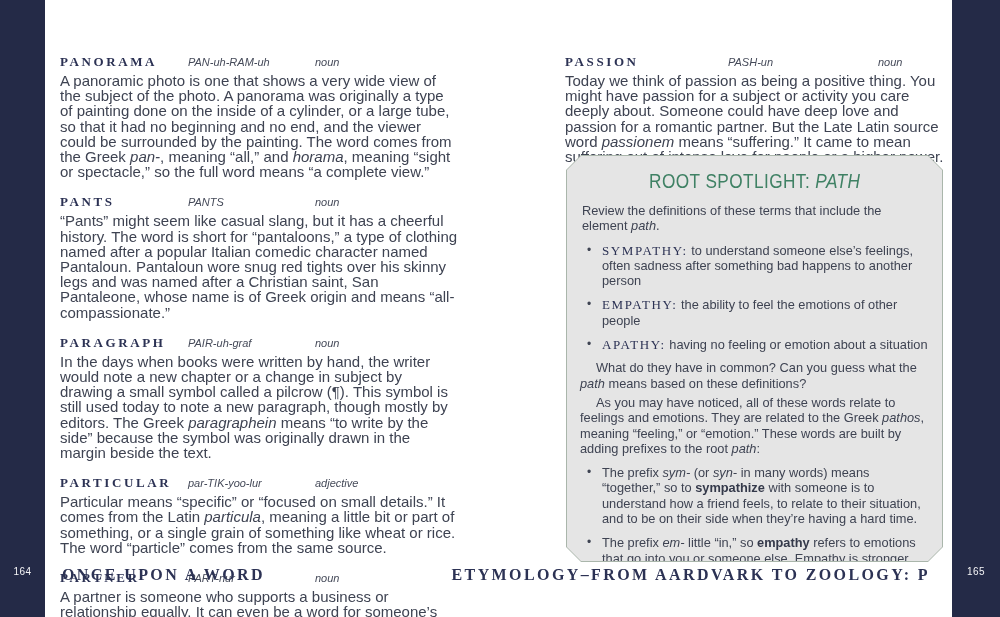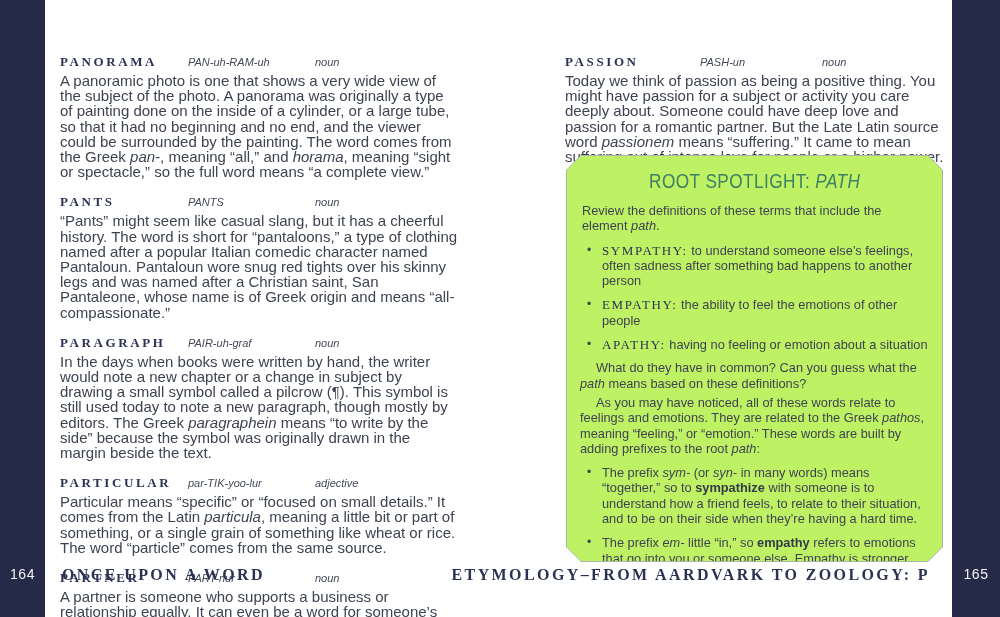--- a/index.html
+++ b/index.html
@@ -11,21 +11,21 @@
   .edge-strip{position:absolute;top:0;bottom:0;width:45px;background:#242a47;}
   .edge-strip.left{left:0;}
   .edge-strip.right{left:952px;width:48px;}
 
   .col{position:absolute;top:54px;}
   .col-left{left:60px;width:398px;}
   .col-right{left:565px;width:379px;}
 
   .entry{margin-bottom:15px;}
   .entry-head{display:grid;grid-template-columns:128px 127px 1fr;align-items:baseline;margin-bottom:3px;}
-  .col-right .entry-head{grid-template-columns:135px 122px 1fr;}
+  .col-right .entry-head{grid-template-columns:135px 122px 1fr;gap:28px;}
   .headword{
     font-family:"Liberation Serif",serif;font-weight:bold;font-size:13px;
     letter-spacing:2.6px;color:#2c3254;white-space:nowrap;
   }
   .pron,.pos{font-style:italic;font-size:11px;color:#454a59;white-space:nowrap;}
   .entry-body{margin:0;font-size:15px;line-height:15.2px;color:#3e4352;}
 
   .run-i{font-style:italic;}
   .run-b{font-weight:bold;color:#34394a;}
   .run-term{
@@ -33,40 +33,40 @@
     letter-spacing:1.6px;color:#2c3254;
   }
 
   .spotlight-outer{
     position:absolute;left:566px;top:155px;width:377px;height:407px;
     background:#aab6ab;
     clip-path:polygon(15px 0,362px 0,377px 15px,377px 392px,362px 407px,15px 407px,0 392px,0 15px);
   }
   .spotlight-inner{
     position:absolute;left:1px;top:1px;width:375px;height:405px;
-    background:#bef264;
+    background:#e5e5e5;
     clip-path:polygon(14px 0,361px 0,375px 14px,375px 391px,361px 405px,14px 405px,0 391px,0 14px);
     box-sizing:border-box;padding:10px 13px 8px 13px;
   }
   .spotlight-title{text-align:center;margin:2px 0 9px 0;}
   .spotlight-title .title-text{
     display:inline-block;transform:scaleX(0.84);transform-origin:center;
     font-size:20.5px;letter-spacing:0.5px;color:#3f8164;font-weight:500;white-space:nowrap;
   }
   .spotlight-title .title-italic{font-style:italic;}
   .sp-text{font-size:12.8px;line-height:15.3px;color:#3e4352;}
   .sp-intro{margin:0 0 4px 2px;}
   .bullet{position:relative;padding-left:22px;margin-top:9px;}
   .bullet::before{content:"\2022";position:absolute;left:7px;top:0;color:#3e4352;font-size:12px;}
   .sp-par{margin:8px 0 0 0;text-indent:16px;}
   .sp-par.tight{margin-top:4px;}
 
   .footer-item{position:absolute;top:566px;}
   .folio{
-    width:45px;text-align:center;color:#f4f4f6;font-size:14px;letter-spacing:0.5px;
+    width:45px;text-align:center;color:#f4f4f6;font-size:10px;letter-spacing:0.5px;
   }
   .folio.left{left:0;}
   .folio.right{left:952px;width:48px;}
   .running-title{
     font-family:"Liberation Serif",serif;font-weight:bold;font-size:16px;
     letter-spacing:2.4px;color:#2c3254;white-space:nowrap;
   }
   .running-title.left{left:62px;}
   .running-title.right{right:70px;}
 </style>

